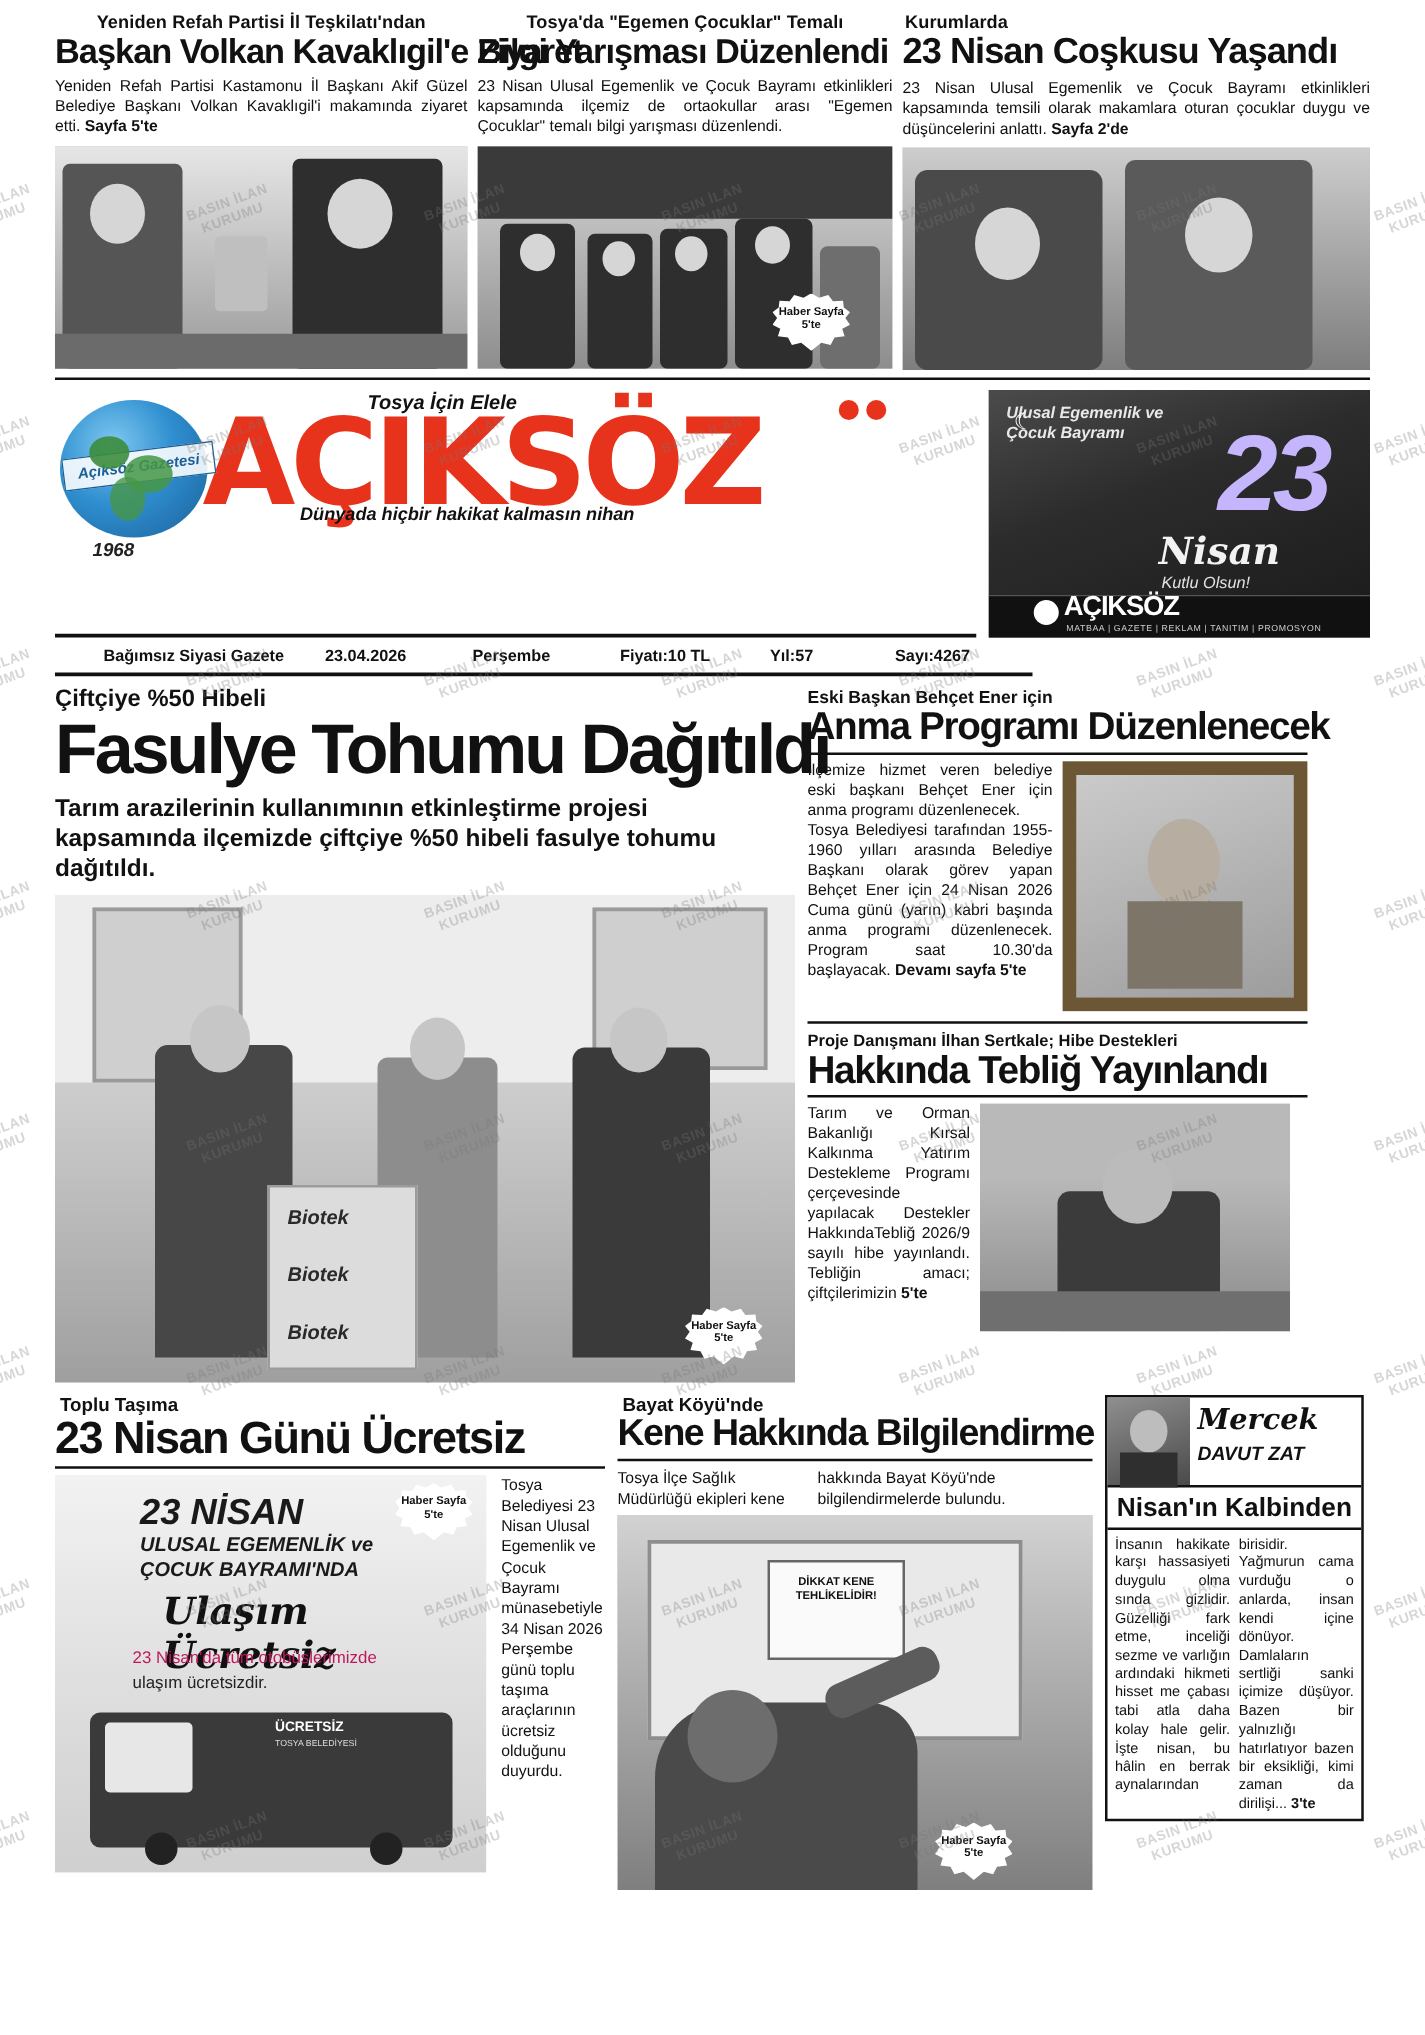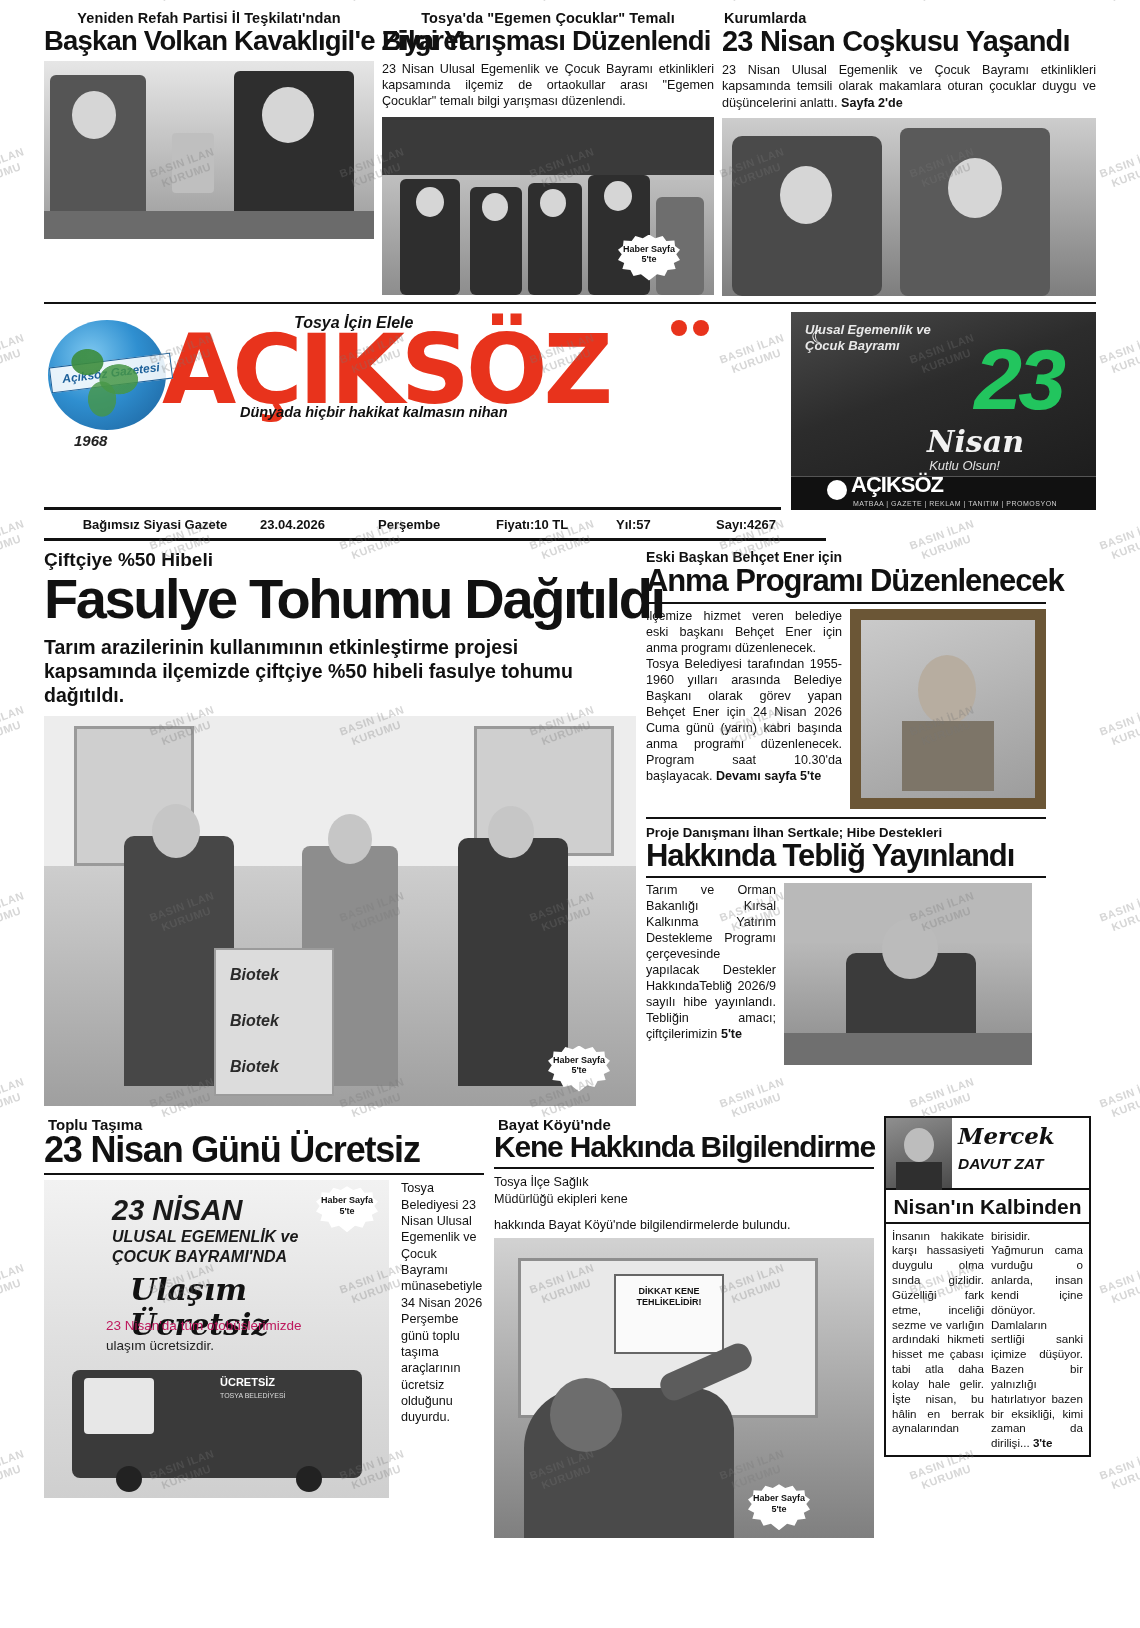--- a/index.html
+++ b/index.html
@@ -91,21 +91,21 @@
   .bcol1 { width:440px; }
   .bcol2 { width:380px; }
   .bcol3 { width:207px; }
 
   .b-kicker { font-size:15px; font-weight:700; margin:0 0 -3px 4px; }
   .b-head { font-size:35px; font-weight:800; letter-spacing:-1.2px; line-height:1.02; margin:2px 0 5px 0; white-space:nowrap; }
   .b-head.sm { font-size:31px; }
   .b-row { display:flex; gap:8px; }
   .ad23 { width:345px; height:320px; background:#e9e9e9; position:relative; overflow:hidden; }
   .b-text { flex:1; font-size:12.6px; line-height:1.3; }
-  .kene-lead { font-size:12.6px; line-height:1.3; display:flex; gap:10px; margin-bottom:5px;flex-direction:column; }
+  .kene-lead { font-size:12.6px; line-height:1.3; display:flex; gap:10px; margin-bottom:5px; }
   .kene-photo { width:100%; height:300px; background:#b5b5b5; position:relative; overflow:hidden; filter:grayscale(1); }
 
   
   .mercek { border:2px solid #111; width:207px; }
   .mercek-top { display:flex; height:72px; border-bottom:2px solid #111; }
   .mercek-face { width:66px; height:100%; background:linear-gradient(160deg,#8f8f8f,#4a4a4a); filter:grayscale(1); position:relative; }
   .mercek-titles { flex:1; padding:4px 4px 0 6px; }
   .mercek-word { font-size:23px; font-weight:700; font-style:italic; font-family:"DejaVu Serif", serif; }
   .mercek-name { font-size:15.5px; font-weight:800; font-style:italic; margin-top:6px; }
   .mercek-head { font-size:21px; font-weight:800; text-align:center; padding:5px 0 3px; border-bottom:2px solid #111; }
@@ -128,20 +128,21 @@
 </head>
 <body>
 
 <div class="page">
 
   <div class="topstrip">
 
     <div class="teaser" style="width:330px;flex:0 0 330px;">
       <div class="kicker">Yeniden Refah Partisi İl Teşkilatı'ndan</div>
       <div class="theadline" style="font-size:27.5px;">Başkan Volkan Kavaklıgil'e Ziyaret</div>
+      <div class="tbody"><span>Yeniden Refah Partisi Kastamonu İl Başkanı Akif Güzel Belediye Başkanı Volkan Kavaklıgil'i makamında ziyaret etti.</span> <b>Sayfa 5'te</b></div>
       <div class="tphoto">
         <div class="ph-grad" style="background:linear-gradient(180deg,#e6e6e6,#9a9a9a)"></div>
         <div class="pf d" style="left:6px;top:14px;width:96px;height:164px;border-radius:6px;"></div>
         <div class="pf circ l" style="left:28px;top:30px;width:44px;height:48px;"></div>
         <div class="pf dd" style="left:190px;top:10px;width:120px;height:168px;border-radius:6px;"></div>
         <div class="pf circ l" style="left:218px;top:26px;width:52px;height:56px;"></div>
         <div class="pf" style="left:128px;top:72px;width:42px;height:60px;background:#cfc08a;border-radius:4px;"></div>
         <div class="pf d" style="left:0;top:150px;width:330px;height:28px;background:#6b6b6b;"></div>
       </div>
     </div>
@@ -196,21 +197,21 @@
       <div class="logoword">AÇIKSÖZ</div>
       <div class="mh-slogan">Dünyada  hiçbir hakikat kalmasın nihan</div>
     </div>
 
     <div class="mh-right">
       <div class="ph-grad" style="background:linear-gradient(160deg,#4b4b4b 0%,#2c2c2c 40%,#1a1a1a 100%)"></div>
       <div style="position:absolute;left:14px;top:10px;color:#e9e9e9;font-size:13px;font-style:italic;font-weight:700;line-height:1.25;">
         <div>Ulusal Egemenlik ve</div>
         <div>Çocuk Bayramı</div>
       </div>
-      <div style="position:absolute;right:34px;top:24px;color:#22c55e;font-size:86px;font-weight:800;font-style:italic;letter-spacing:-4px;line-height:1;">23</div>
+      <div style="position:absolute;right:34px;top:24px;color:#c4b5fd;font-size:86px;font-weight:800;font-style:italic;letter-spacing:-4px;line-height:1;">23</div>
       <div style="position:absolute;right:72px;top:112px;color:#f2f2f2;font-size:30px;font-style:italic;font-weight:700;font-family:'DejaVu Serif',serif;">Nisan</div>
       <div style="position:absolute;right:96px;top:146px;color:#e2e2e2;font-size:13px;font-style:italic;">Kutlu Olsun!</div>
       <div style="position:absolute;left:0;bottom:0;width:100%;height:34px;background:#111;border-top:1px solid #555;"></div>
       <div style="position:absolute;left:60px;bottom:12px;color:#fff;font-size:22px;font-weight:800;letter-spacing:-1px;">AÇIKSÖZ</div>
       <div style="position:absolute;left:62px;bottom:3px;color:#cfcfcf;font-size:7px;letter-spacing:.5px;">MATBAA | GAZETE | REKLAM | TANITIM | PROMOSYON</div>
       <div class="circ" style="position:absolute;left:36px;bottom:10px;width:20px;height:20px;background:#fff;"></div>
       <div style="position:absolute;left:20px;top:14px;color:#fff;font-size:18px;">☾</div>
     </div>
   </div>
 

